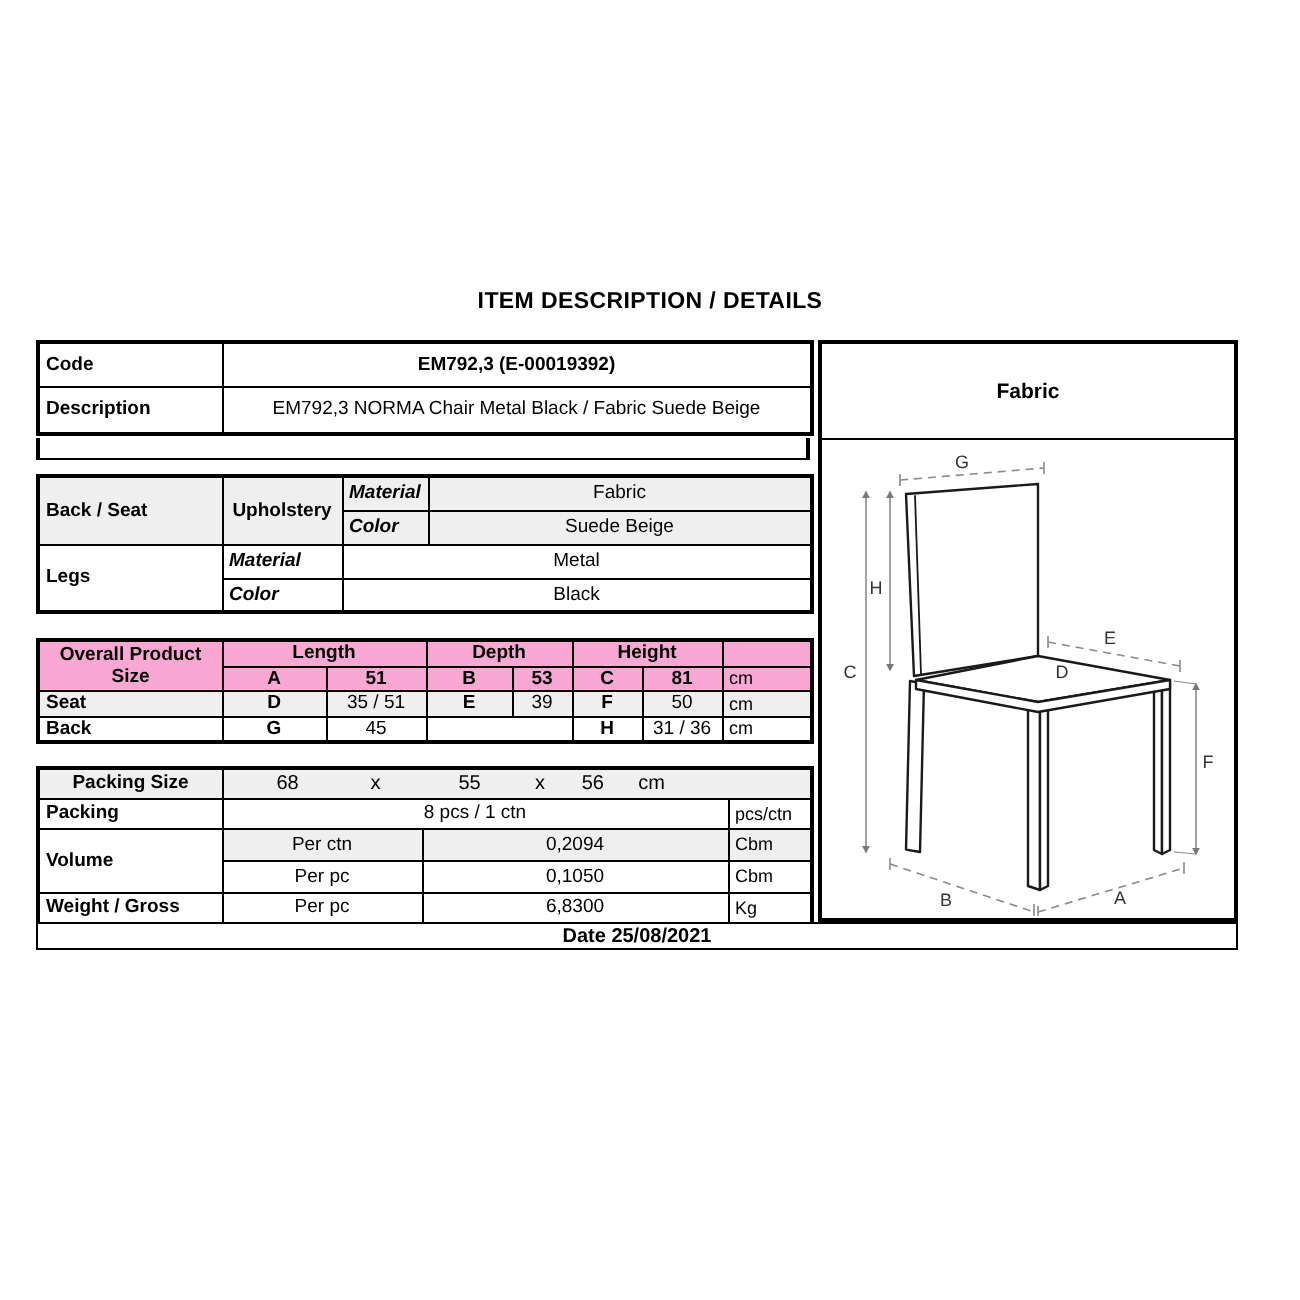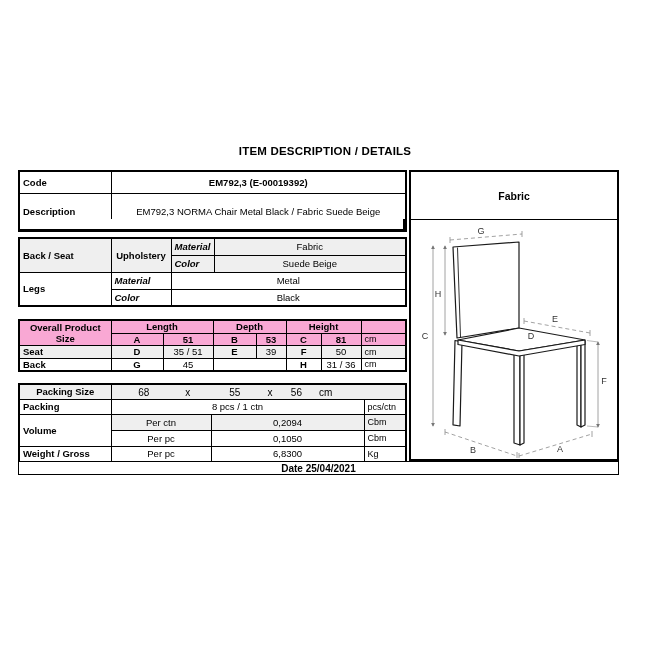--- a/index.html
+++ b/index.html
@@ -67,21 +67,21 @@
   <table class="blk" style="left:0; top:0; width:387px;">
     <colgroup>
         <col style="width:92px">
         <col style="width:295px">
       </colgroup>
     <tbody>
         <tr style="height:22px">
       <td class="b f10 l">Code</td>
       <td class="b f10 c">EM792,3 (E-00019392)</td>
     </tr>
-    <tr style="height:38px">
+    <tr style="height:24px">
       <td class="b f10 l">Description</td>
       <td class="c">EM792,3 NORMA Chair Metal Black / Fabric Suede Beige</td>
     </tr>
   </tbody>
     </table>
 
   <div class="spacer-strip"></div>
 
   <table class="blk" style="left:0; top:67px; width:387px;">
     <colgroup>
@@ -201,21 +201,21 @@
     <tr style="height:16px">
       <td class="b f10 l">Weight / Gross</td>
       <td class="c">Per pc</td>
       <td class="f10 c">6,8300</td>
       <td class="l" style="font-size:9px">Kg</td>
     </tr>
   </tbody>
     </table>
 
   <div class="date-row">
-    <span>Date 25/04/2021</span>
+    <span>Date 25/08/2021</span>
   </div>
 
   <div class="drawing-box">
     <div class="drawing-header">Fabric</div>
     <svg class="drawing-svg" width="206" height="238" viewBox="0 0 206 238">
       <defs>
         <marker id="arr" viewBox="0 0 10 10" refX="8" refY="5" markerWidth="5" markerHeight="5" orient="auto-start-reverse">
           <path d="M0,0 L10,5 L0,10 z" fill="#777"></path>
         </marker>
       </defs>

